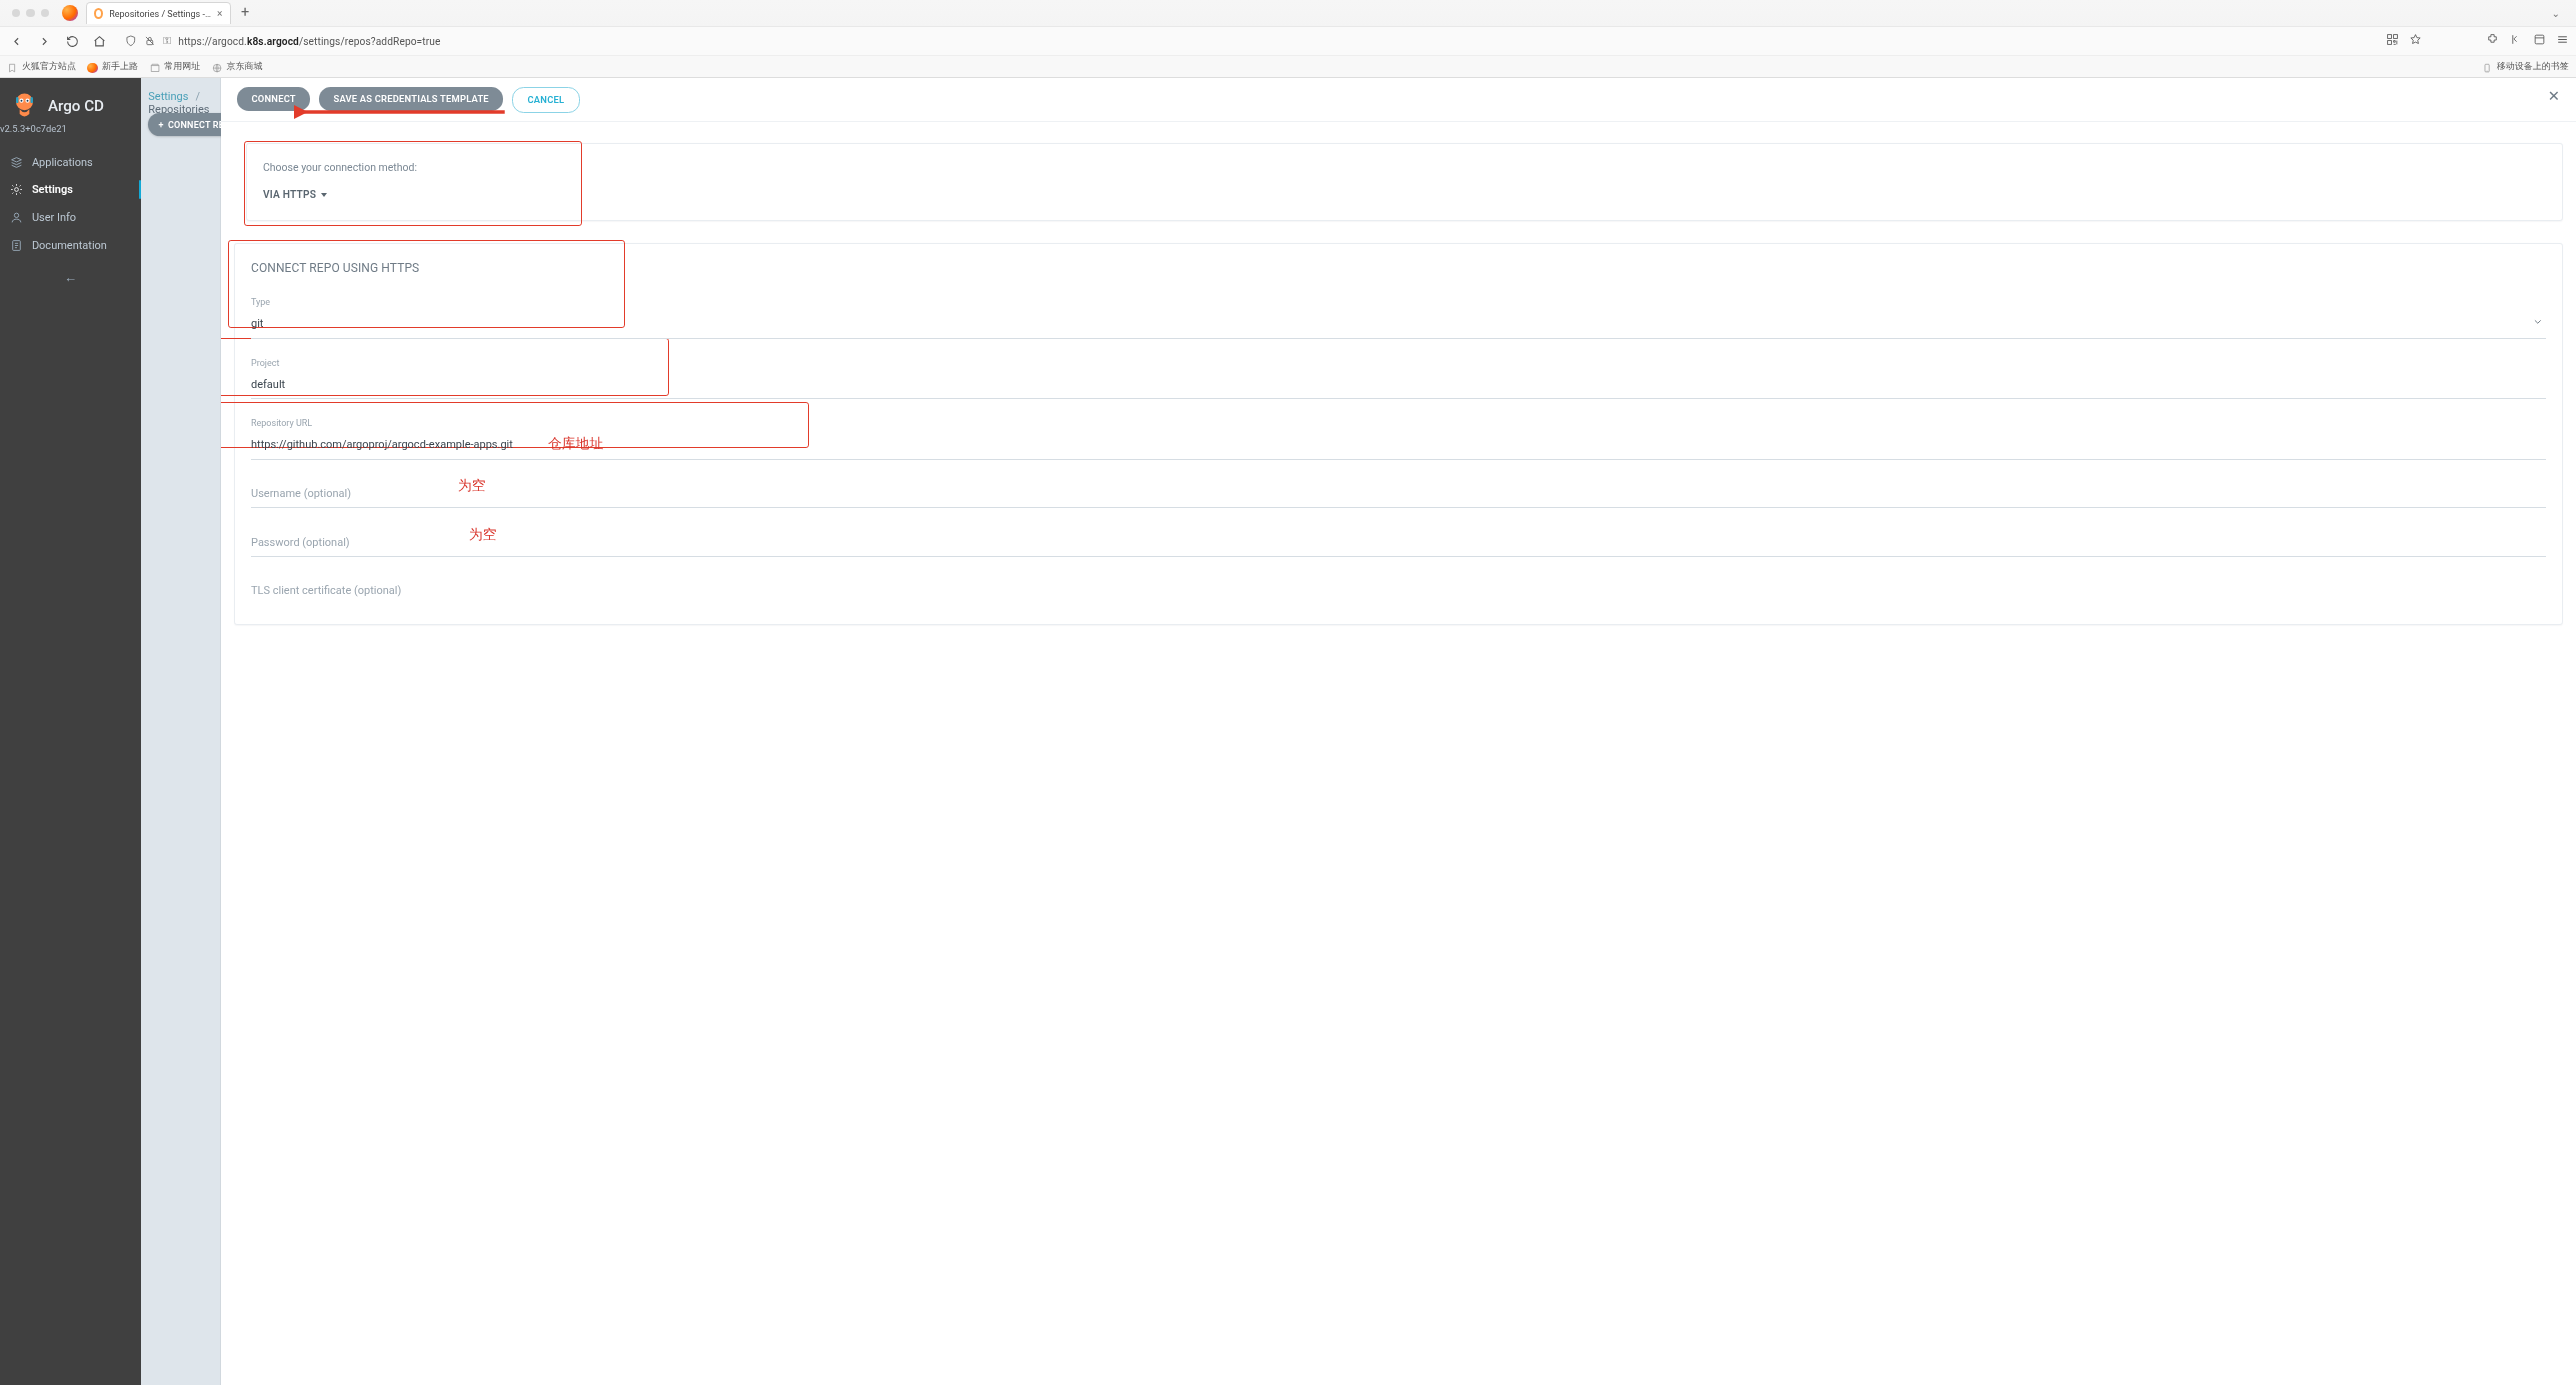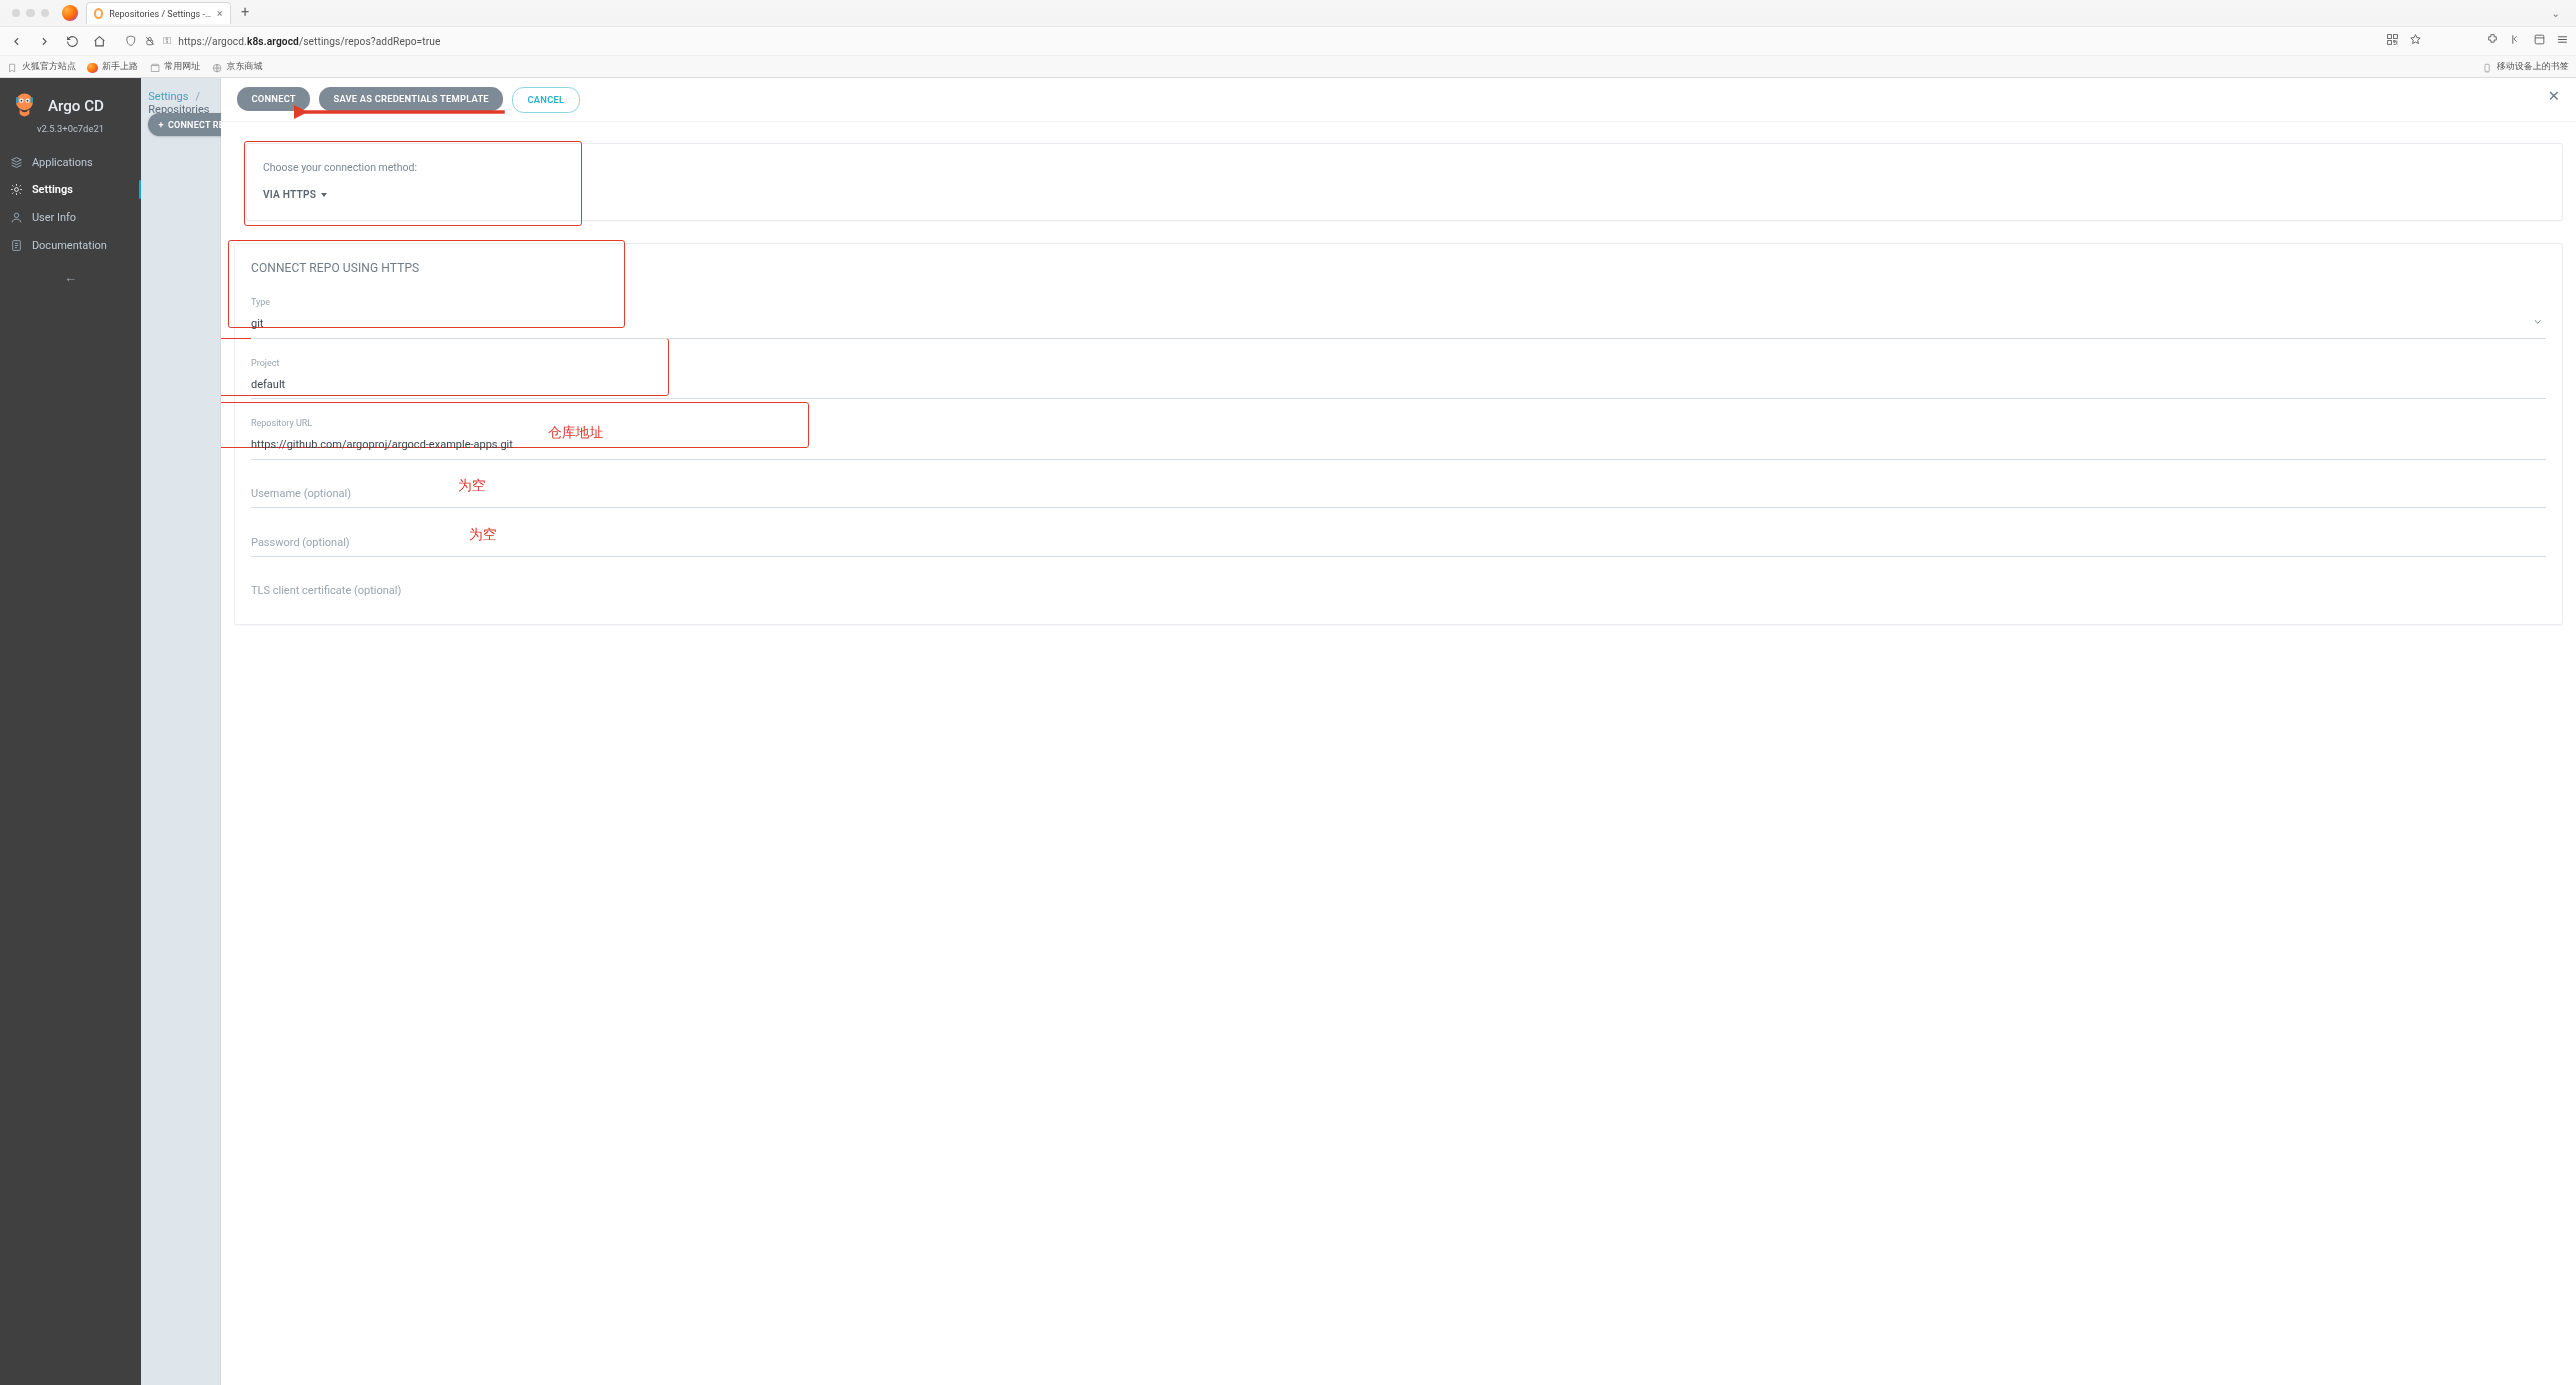--- a/index.html
+++ b/index.html
@@ -36,21 +36,21 @@
     .bm svg{ width:10.2px; height:10.2px; stroke:#888; fill:none; }
     .bookbar-spacer{ flex:1; }
 
     
     .app { display:flex; height: calc(100vh - 77px); }
 
     .sidebar { width:141px; background:#404040; color:#cfd8e0; display:flex; flex-direction:column; }
     .brand { display:flex; align-items:center; gap:8.7px; padding:13px 10.2px 2.9px; }
     .brand-logo { width:29px; height:29px; }
     .brand-title { font-size:15.2px; font-weight:500; color:#e8edf2; }
-    .version { text-align:center; font-size:9.4px; color:#b7c3cf; padding-bottom:10.2px; }
+    .version { font-size:9.4px; color:#b7c3cf; padding-bottom:10.2px; }
     .nav { display:flex; flex-direction:column; padding-top:4.4px; }
     .nav-item { display:flex; align-items:center; gap:8.7px; padding:7.3px 10.2px; font-size:11px; color:#bcc8d3; position:relative; }
     .nav-item.active { color:#fff; font-weight:600; }
     .nav-item.active::after{ content:''; position:absolute; right:0; top:4.4px; bottom:4.4px; width:2.2px; background:#13a9d6; border-radius:1.5px; }
     .nav-item svg{ width:13px; height:13px; stroke:#9fb1c1; fill:none; }
     .nav-item.active svg{ stroke:#fff; }
     .collapse { text-align:center; padding:11.6px 0; color:#9fb1c1; font-size:13px; }
 
     .page-back { flex:0 0 80px; background:#dee5eb; border-right:0.7px solid #d1d8de; padding:11.6px 7.3px; position:relative; }
     .breadcrumb { font-size:11px; color:#4aa0b8; }
@@ -325,21 +325,21 @@
         </div>
 
         <div class="field">
           <span class="flabel">Project</span>
           <input class="finput" value="default" style="">
         </div>
 
         <div class="field">
           <span class="flabel">Repository URL</span>
           <input class="finput" value="https://github.com/argoproj/argocd-example-apps.git" style="">
-          <span class="ann" style="left:297px; top:6px;">仓库地址</span>
+          <span class="ann" style="left:297px; top:17px;">仓库地址</span>
         </div>
 
         <div class="field" style="margin-top:23px;">
           <input class="finput" placeholder="Username (optional)" style="">
           <span class="ann" style="left:207px; top:-5.8px;">为空</span>
         </div>
 
         <div class="field" style="margin-top:23px;">
           <input class="finput" type="password" placeholder="Password (optional)" style="">
           <span class="ann" style="left:218px; top:-5.8px;">为空</span>

